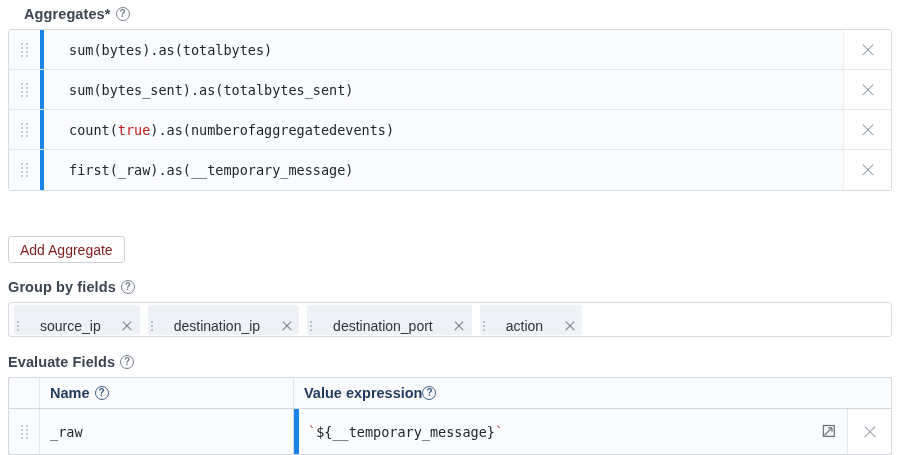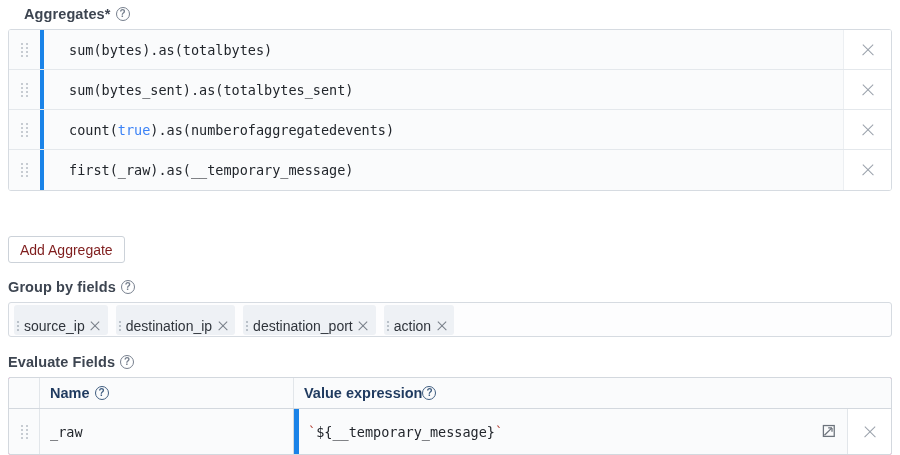--- a/index.html
+++ b/index.html
@@ -99,21 +99,21 @@
     display: flex;
     align-items: center;
     padding-left: 25px;
     background: #fafbfc;
     font-family: "DejaVu Sans Mono", "Liberation Mono", monospace;
     font-size: 13.5px;
     color: #22262c;
     white-space: nowrap;
     overflow: hidden;
   }
-  .agg-input .kw { color: #3b82f6; }
+  .agg-input .kw { color: #b91c1c; }
 
   .x-cell {
     width: 48px;
     flex: 0 0 48px;
     display: flex;
     align-items: center;
     justify-content: center;
     background: #fff;
     border-left: 1px solid #eceff2;
   }
@@ -171,21 +171,21 @@
 
   .chip {
     display: inline-flex;
     align-items: center;
     height: 30px;
     background: #eef1f5;
     border-radius: 3px;
     padding: 12px 6px 0 3px;
     font-size: 14px;
     color: #2f343b;
-    gap: 4px;
+    gap: 20px;
     cursor: default;
   }
   .chip-dots {
     display: grid;
     grid-template-columns: 2px;
     grid-template-rows: 2px 2px 2px;
     gap: 2px;
     margin-right: 1px;
   }
   .chip-dots i { display:block; width:2px; height:2px; background:#a9b0ba; border-radius:50%; }

